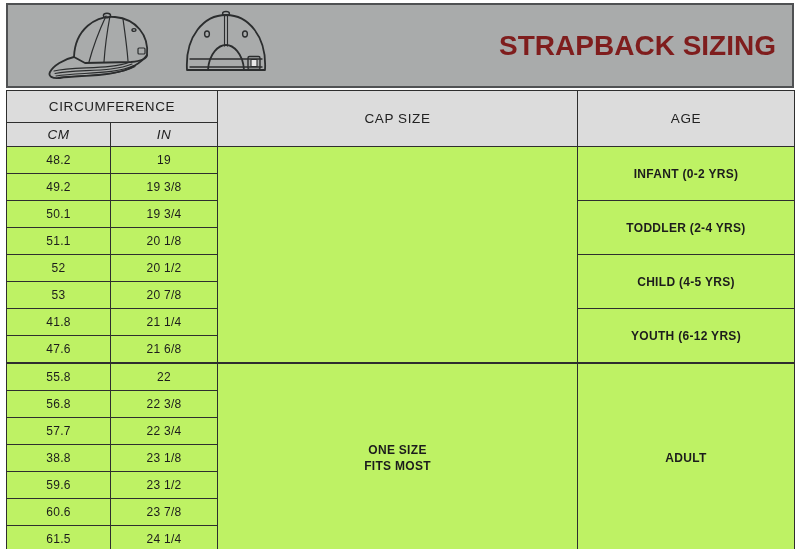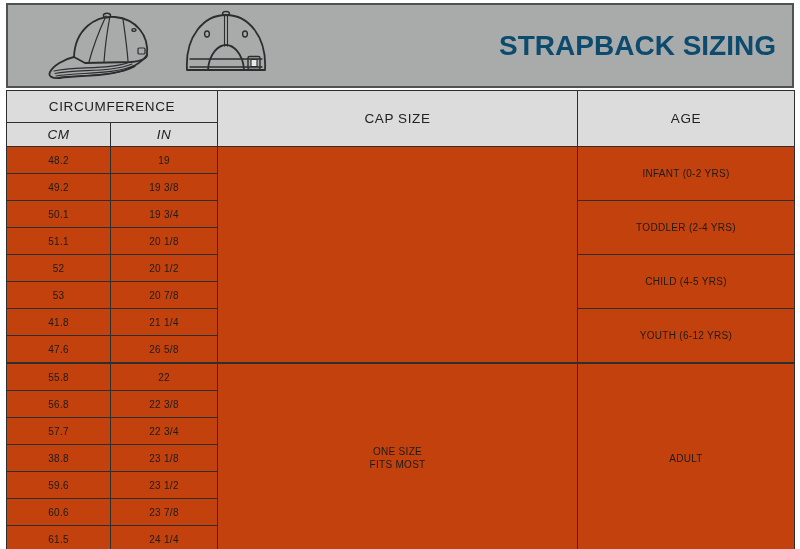--- a/index.html
+++ b/index.html
@@ -12,46 +12,46 @@
 
   
   .banner {
     height:81px; background:#a9abab; border:2px solid #4f5153;
     display:flex; align-items:center;
   }
   .caps { display:flex; align-items:flex-end; margin-left:36px; gap:16px; }
   .cap-art { display:block; }
   .title-block { flex:1; text-align:right; padding-right:16px; }
   .title {
-    font-size:28px; font-weight:bold; color:#0c4a6e;
+    font-size:28px; font-weight:bold; color:#7f1d1d;
     letter-spacing:0px; line-height:1.05;
   }
   .subtitle {
     font-size:16px; color:#2c2c2c; letter-spacing:0.5px; margin-top:1px;
   }
 
   
   table.sizing {
     border-collapse:collapse; table-layout:fixed;
     width:788px; margin-top:2px;
   }
   .sizing th, .sizing td {
     border:1px solid #2e2e2e; padding:0; text-align:center;
-    color:#1c1c1c; font-size:10px; letter-spacing:0.3px;
-    background:#c2410c; overflow:hidden;
+    color:#1c1c1c; font-size:12px; letter-spacing:0.3px;
+    background:#bef264; overflow:hidden;
   }
   .sizing thead th {
     background:#dcdcdc; font-weight:normal; letter-spacing:0.6px;
     font-size:13.5px; color:#222222;
   }
   .hrow-a th { height:31px; }
   .hrow-b th { height:23px;font-style:italic; }
   .sizing tbody td { height:26px; }
   .group-top { border-top-width:2px !important; }
-  .span-cell { vertical-align:middle; }
+  .span-cell { vertical-align:middle;font-weight:bold; }
   .pre { white-space:pre-line; line-height:1.35; }
 </style>
 </head>
 <body>
 
 <div class="page">
 
   <div class="banner">
     <div class="caps">
 
@@ -136,21 +136,21 @@
         <td>53</td>
         <td>20 7/8</td>
       </tr>
       <tr>
         <td>41.8</td>
         <td>21 1/4</td>
         <td rowspan="2" class="span-cell">YOUTH (6-12 YRS)</td>
       </tr>
       <tr>
         <td>47.6</td>
-        <td>26 5/8</td>
+        <td>21 6/8</td>
       </tr>
       <tr>
         <td class="group-top">55.8</td>
         <td class="group-top">22</td>
         <td rowspan="7" class="span-cell pre group-top">ONE SIZE
 FITS MOST</td>
         <td rowspan="7" class="span-cell group-top">ADULT</td>
       </tr>
       <tr>
         <td>56.8</td>

